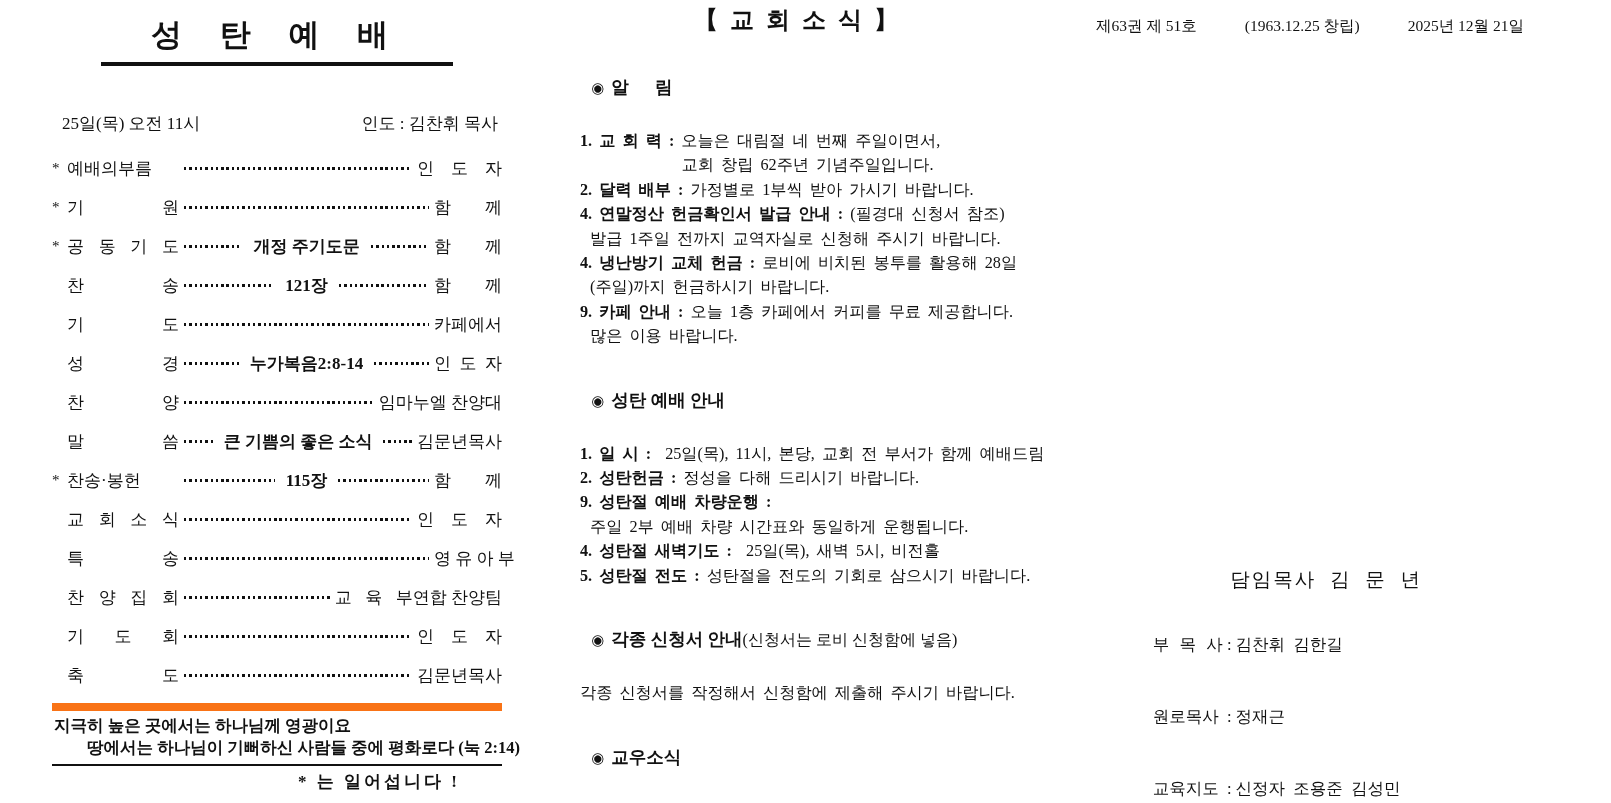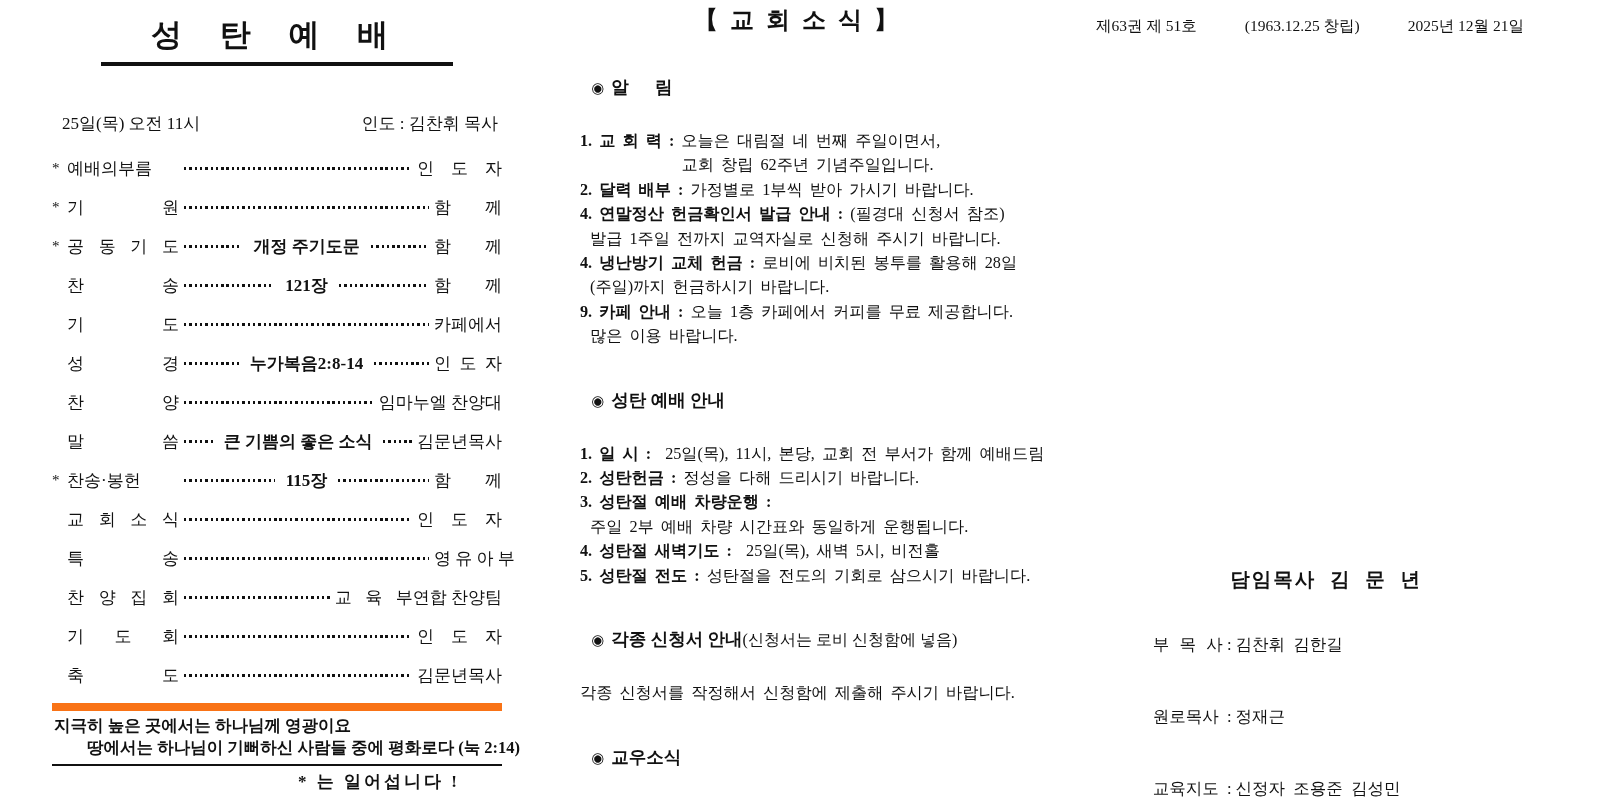--- a/index.html
+++ b/index.html
@@ -38,21 +38,21 @@
   .s-headline .bullet{font-size:15px;margin-right:7px;}
   .s-note{font-weight:normal;font-size:16px;}
   .item{font-size:16.2px;line-height:24.4px;padding-left:15px;word-spacing:3px;}
   .i-head{font-weight:bold;white-space:pre;}
   .i-body{white-space:pre;}
   .cont{font-size:16.2px;line-height:24.4px;padding-left:25px;word-spacing:3px;white-space:pre;}
   .s-line{font-size:16.2px;line-height:24.4px;padding-left:15px;word-spacing:3px;white-space:pre;}
   
   .issue-line{position:absolute;left:1096px;top:16px;width:428px;display:flex;justify-content:space-between;font-size:15.5px;}
   .staff{position:absolute;left:1128px;top:566px;width:396px;font-size:16.5px;}
-  .staff-head{font-size:19.5px;font-weight:bold;text-align:center;letter-spacing:2px;white-space:pre;margin-bottom:16px;}
+  .staff-head{font-size:19.5px;font-weight:normal;text-align:center;letter-spacing:2px;white-space:pre;margin-bottom:16px;}
   .staff-row{line-height:24px;white-space:pre;}
   .staff-row .role{display:inline-block;width:70px;text-align-last:justify;white-space:pre;}
 </style>
 </head>
 <body>
 
 <div class="col-left">
   <div class="w-title">성 탄 예 배</div>
   <div class="w-underline"></div>
   <div class="w-info">
@@ -243,21 +243,21 @@
   </div>
 
   <div>
     <div class="item">
       <span class="i-head">2. 성탄헌금 : </span><span class="i-body">정성을 다해 드리시기 바랍니다.</span>
     </div>
   </div>
 
   <div>
     <div class="item">
-      <span class="i-head">3. 성탄절 예배 차량운행 : </span><span class="i-body"></span>
+      <span class="i-head">9. 성탄절 예배 차량운행 : </span><span class="i-body"></span>
     </div>
   <div class="cont">주일 2부 예배 차량 시간표와 동일하게 운행됩니다.</div>
           </div>
 
   <div>
     <div class="item">
       <span class="i-head">4. 성탄절 새벽기도 : </span><span class="i-body"> 25일(목), 새벽 5시, 비전홀</span>
     </div>
   </div>
 

